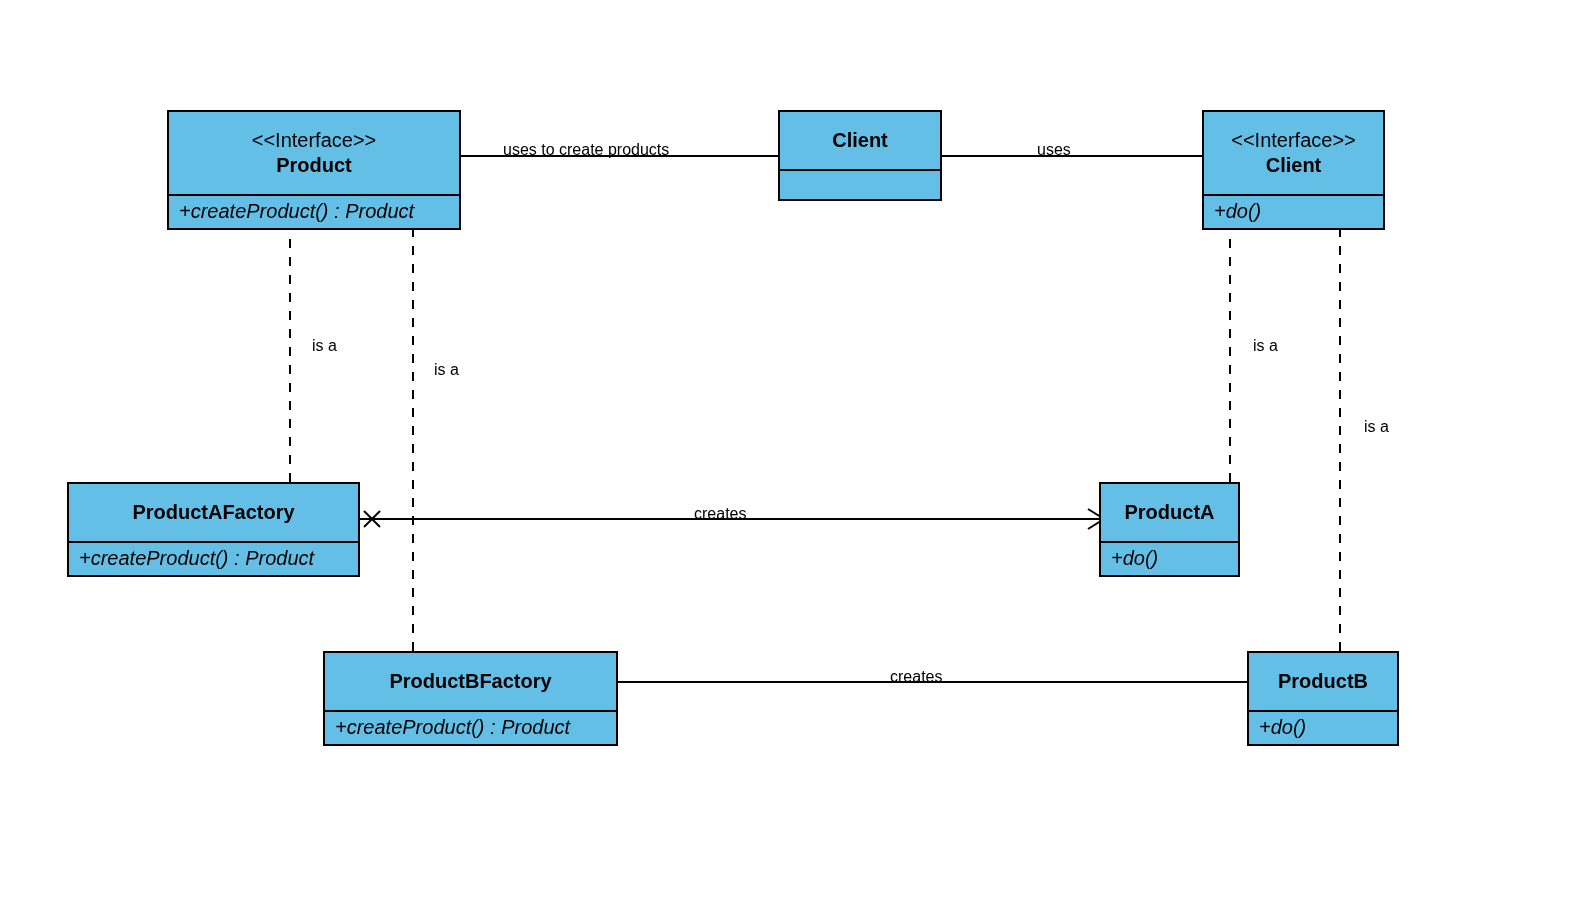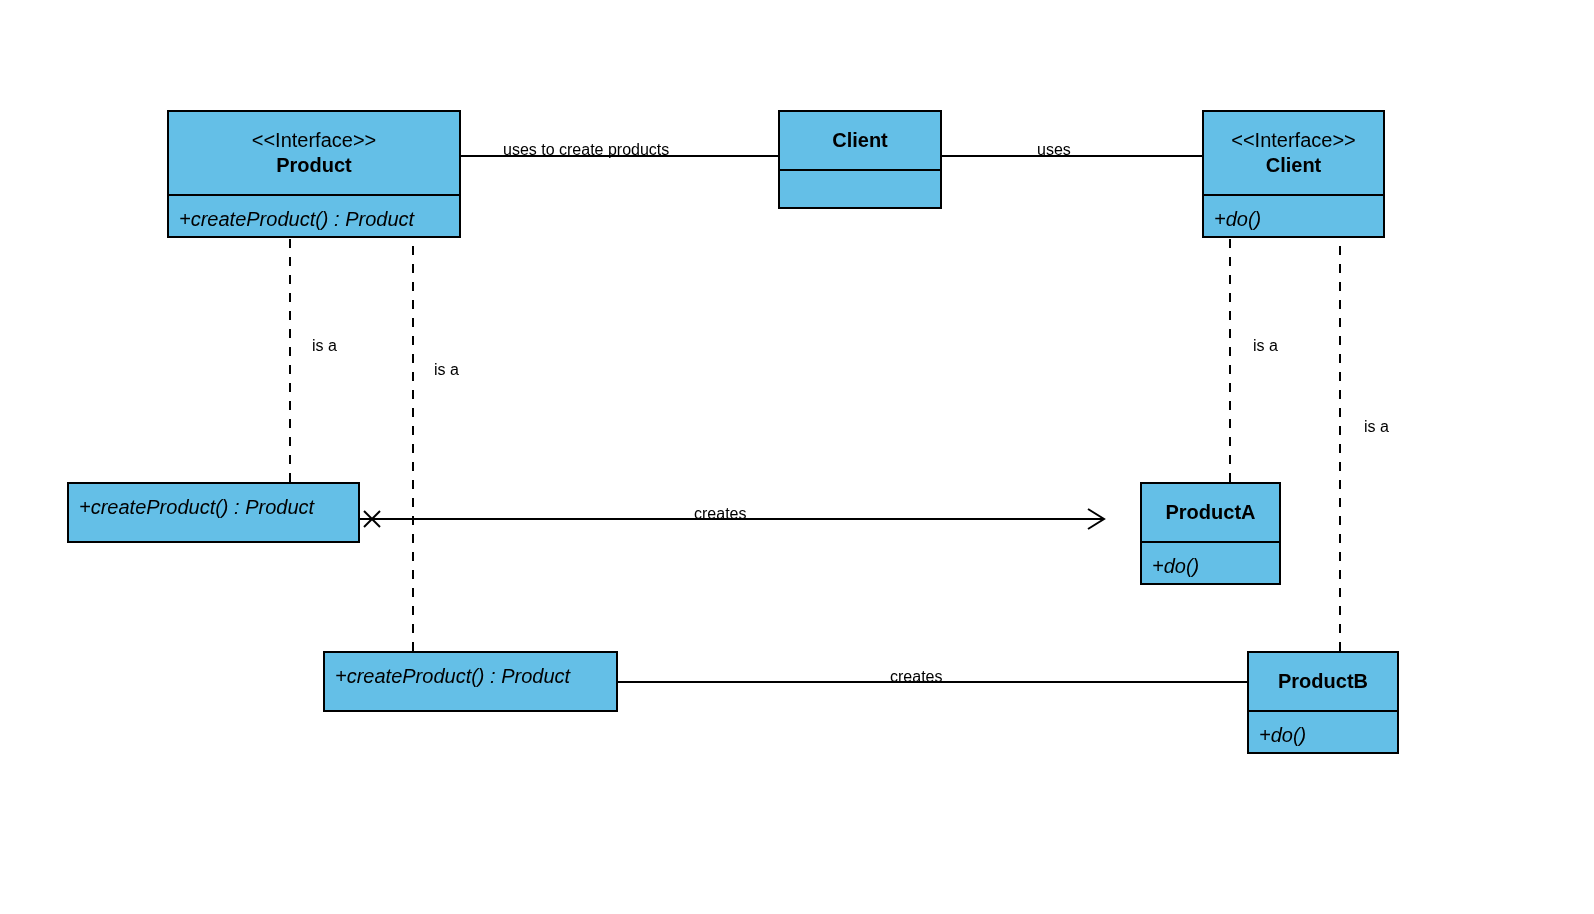--- a/index.html
+++ b/index.html
@@ -24,21 +24,21 @@
     padding: 16px 8px;
     border-bottom: 2px solid #000;
     line-height: 1.25;
   }
   .uml-title .stereo {
     font-weight: normal;
   }
   .uml-body {
     font-style: italic;
     font-size: 20px;
-    padding: 10px 10px 4px 10px;
+    padding: 2px 10px 4px 10px;
     line-height: 1.3;
   }
   .uml-body.empty {
     height: 22px;
   }
   .label {
     position: absolute;
     font-size: 16px;
     white-space: nowrap;
   }
@@ -92,29 +92,31 @@
 
 <div class="uml-box" id="box-product" style="left: 1202px; top: 110px; width: 183px; min-height: 87px;">
   <div class="uml-title">
     <span class="stereo">&lt;&lt;Interface&gt;&gt;</span><br>
     <span>Client</span>
   </div>
   <div class="uml-body">+do()</div>
 </div>
 
 <div class="uml-box" id="box-productAFactory" style="left: 67px; top: 482px; width: 293px; min-height: 61px;">
+  <div class="uml-title">ProductAFactory</div>
   <div class="uml-body">+createProduct() : Product</div>
 </div>
 
-<div class="uml-box" id="box-productA" style="left: 1140px; top: 482px; width: 141px; min-height: 61px;">
+<div class="uml-box" id="box-productA" style="left: 1099px; top: 482px; width: 141px; min-height: 61px;">
   <div class="uml-title">ProductA</div>
   <div class="uml-body">+do()</div>
 </div>
 
 <div class="uml-box" id="box-productBFactory" style="left: 323px; top: 651px; width: 295px; min-height: 61px;">
+  <div class="uml-title">ProductBFactory</div>
   <div class="uml-body">+createProduct() : Product</div>
 </div>
 
 <div class="uml-box" id="box-productB" style="left: 1247px; top: 651px; width: 152px; min-height: 61px;">
   <div class="uml-title">ProductB</div>
   <div class="uml-body">+do()</div>
 </div>
 
 <div class="label" id="lbl-usesToCreate" style="left: 503px; top: 141px;">uses to create products</div>
 <div class="label" id="lbl-uses" style="left: 1037px; top: 141px; text-decoration: underline;">uses</div>

